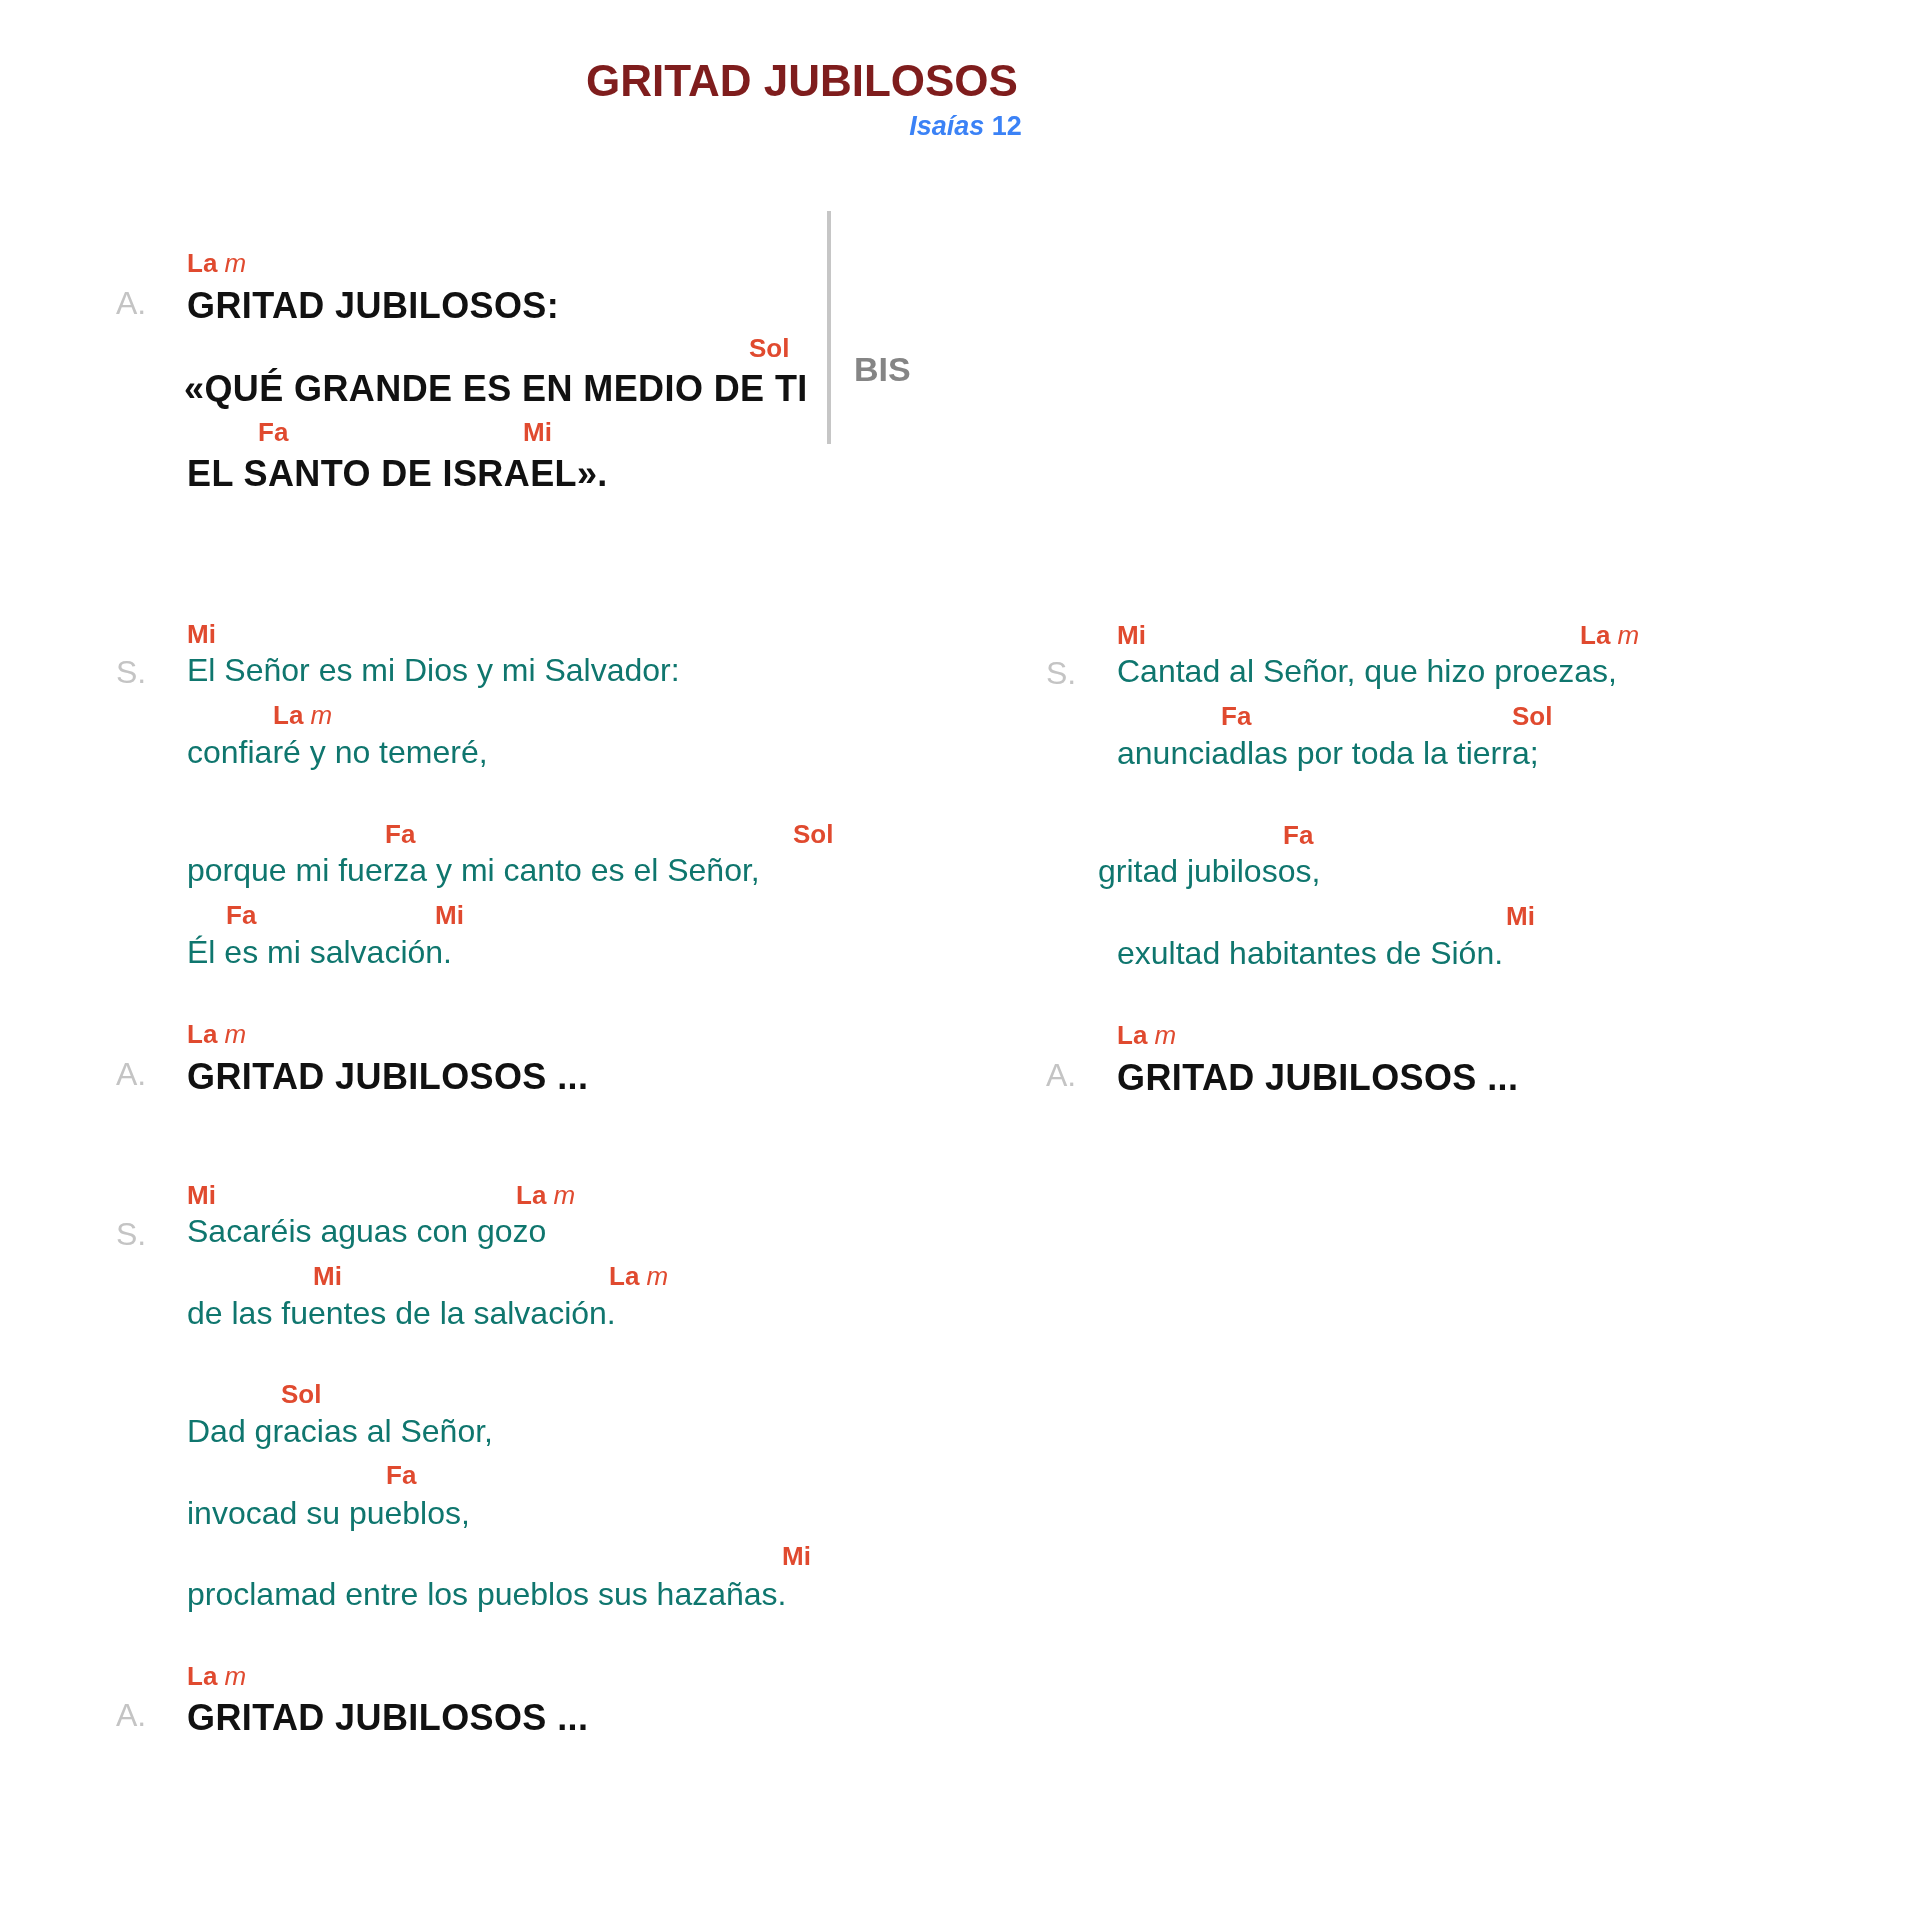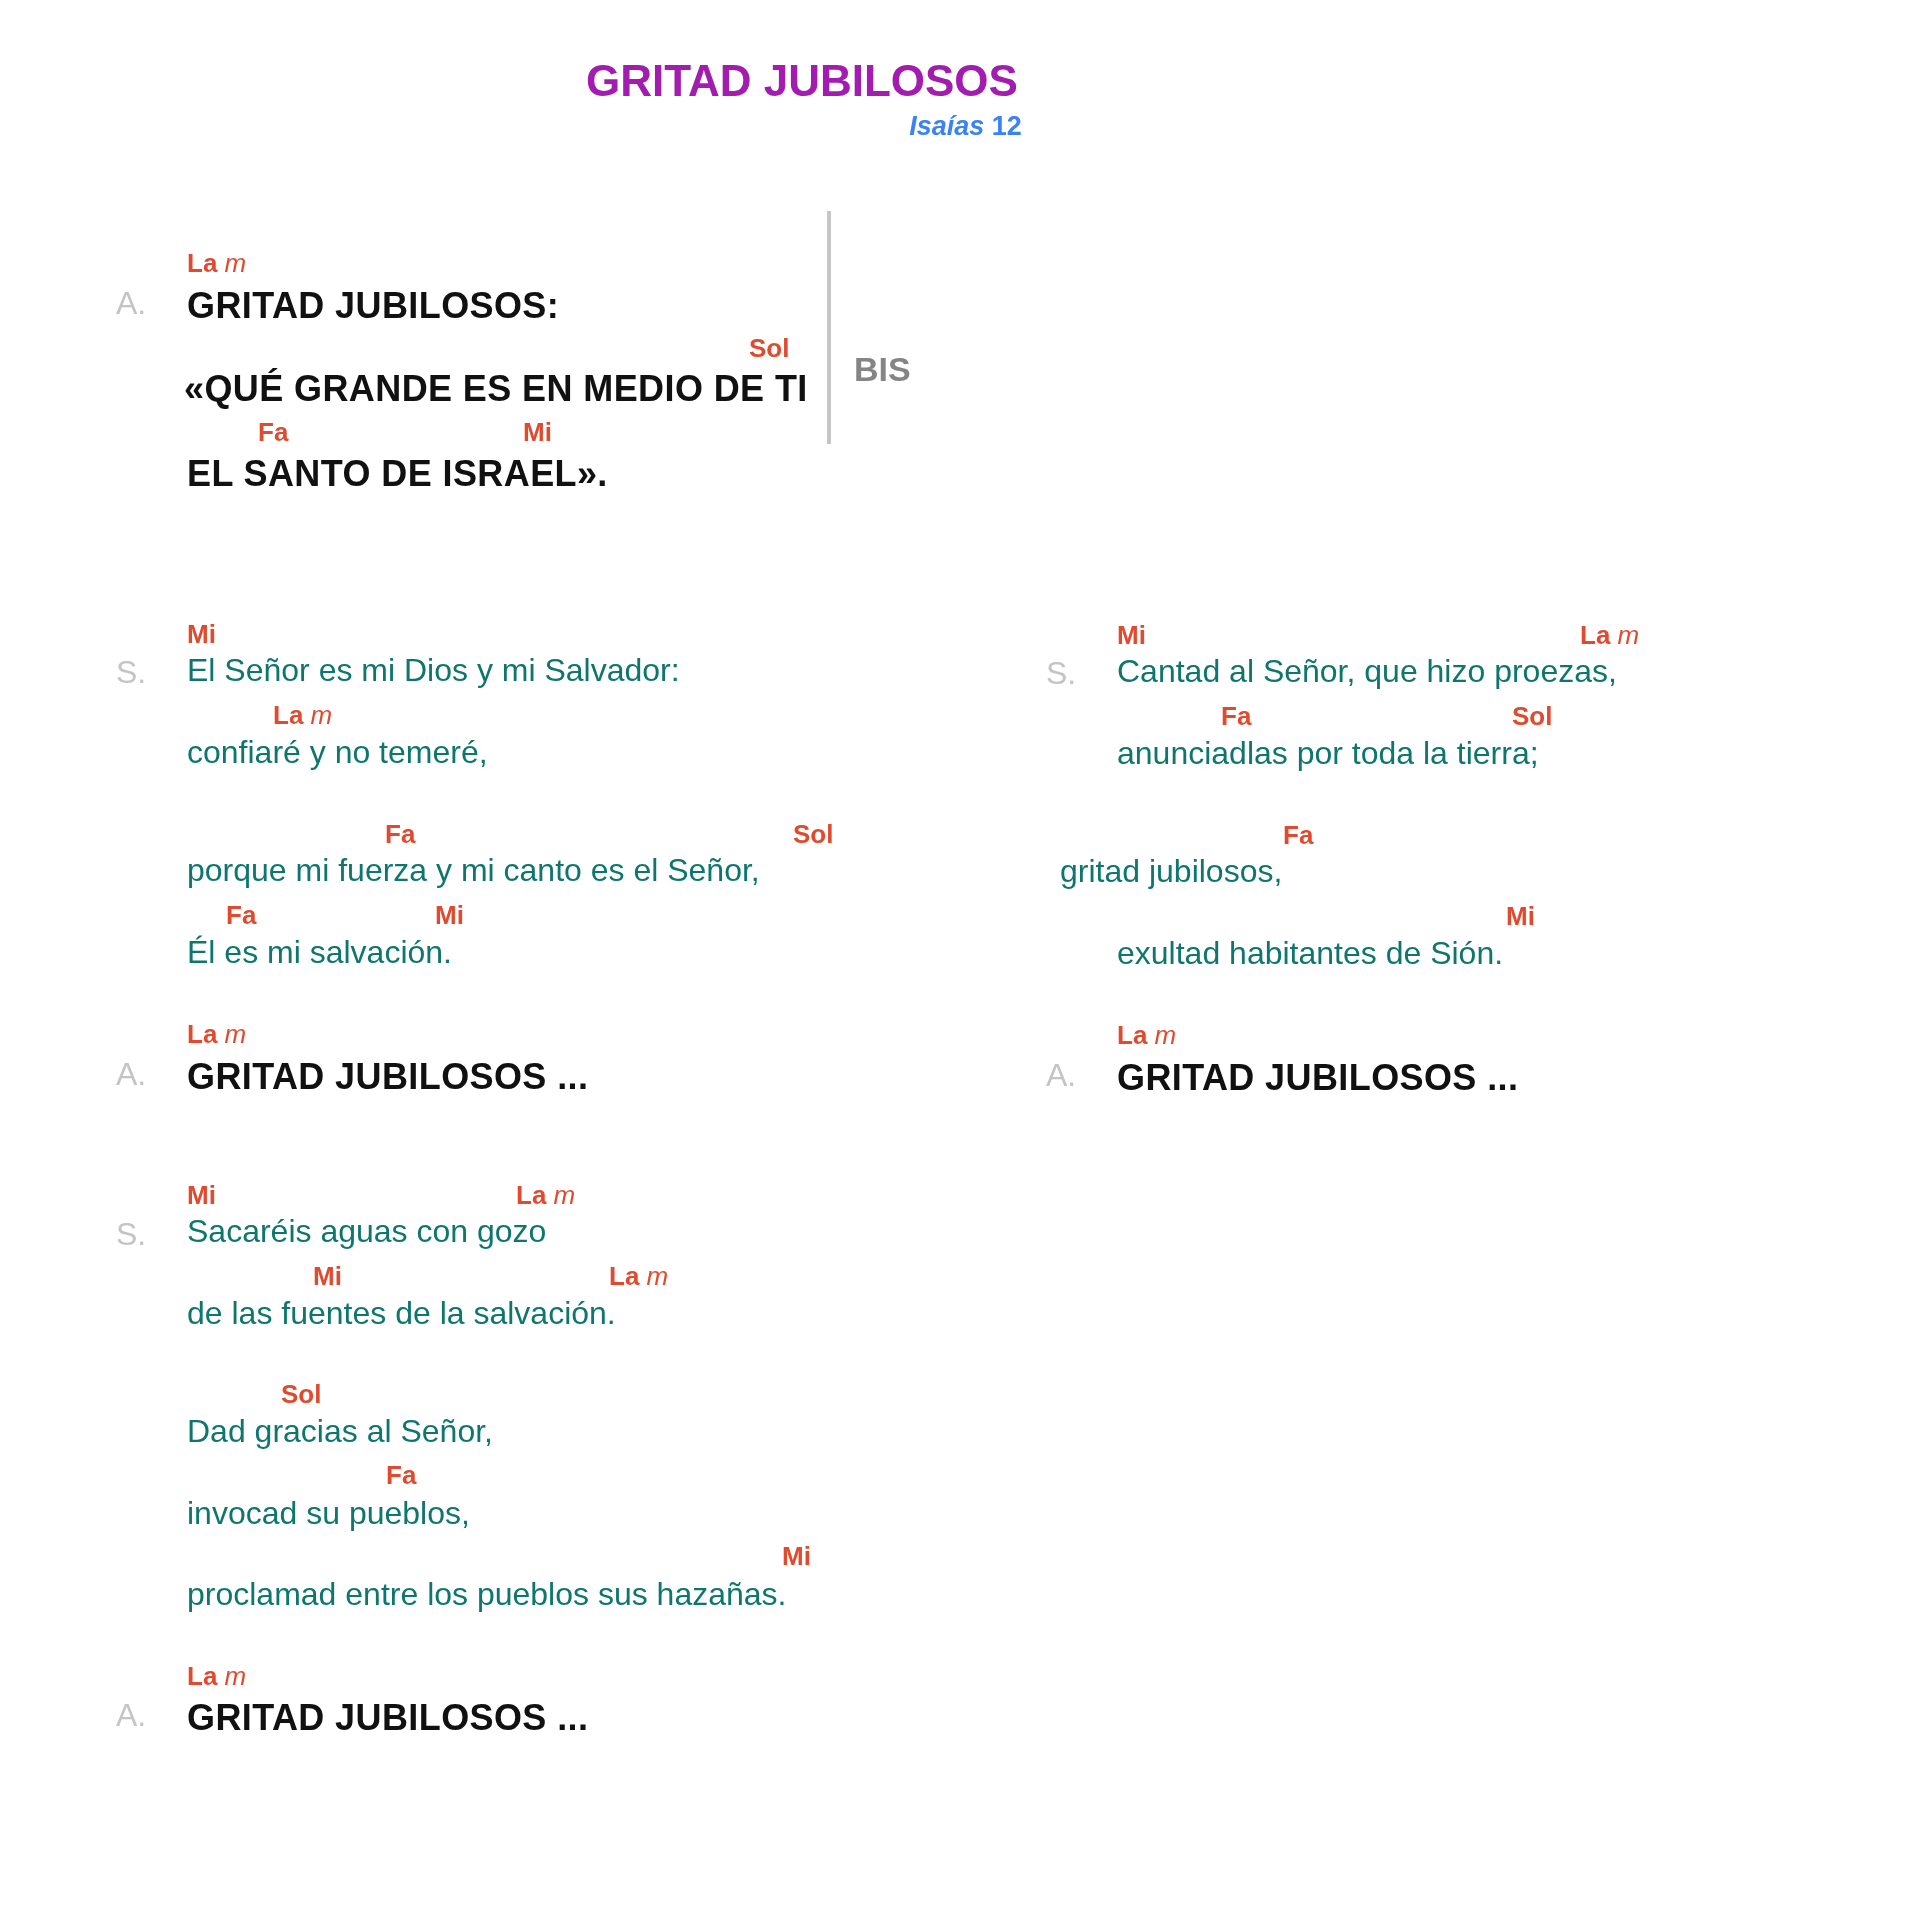--- a/index.html
+++ b/index.html
@@ -1,19 +1,19 @@
 <!DOCTYPE html>
 <html style="font-size:14px"><head>
   <meta charset="utf-8">
   <style>
     html, body { margin: 0; padding: 0; background: #ffffff; }
     body { width: 1931px; height: 1931px; position: relative; overflow: hidden;
            font-family: "Liberation Sans", sans-serif; color: #1a1a1a; }
     .title { position: absolute; top: 56px; left: 0; width: 1604px; text-align: center;
-             font-size: 44px; font-weight: bold; color: #a21caf; letter-spacing: 0px; }
+             font-size: 44px; font-weight: bold; color: #7f1d1d; letter-spacing: 0px; }
     .subtitle { position: absolute; top: 111px; left: 0; width: 1931px; text-align: center;
                 font-size: 27px; font-weight: bold; color: #3b82f6; }
     .subtitle .ref-book { font-style: italic; }
     .abs { position: absolute; white-space: nowrap; margin-top: 36px; }
     .chord { font-size: 26px; font-weight: bold; color: #e04a2f; }
     .chord .minor { font-style: italic; font-weight: normal; }
     .marker { font-size: 32px; color: #c4c4c4; font-weight: normal; }
     .lyric { font-size: 32px; color: #0f766e; }
     .refrain { font-size: 36px; font-weight: bold; color: #111111; letter-spacing: 0.4px; }
     .bis-bar { position: absolute; left: 827px; top: 211px; width: 3.5px; height: 233px; background: #c6c6c6; }
@@ -90,21 +90,21 @@
   <span class="abs chord" style="left:1117px; top:584px;">Mi</span>
   <span class="abs chord" style="left:1580px; top:584px;"><span>La</span> <span class="minor">m</span></span>
   <span class="abs marker" style="left:1046px; top:619px;">S.</span>
   <span class="abs lyric" style="left:1117px; top:617px;">Cantad al Señor, que hizo proezas,</span>
 
   <span class="abs chord" style="left:1221px; top:665px;">Fa</span>
   <span class="abs chord" style="left:1512px; top:665px;">Sol</span>
   <span class="abs lyric" style="left:1117px; top:699px;">anunciadlas por toda la tierra;</span>
 
   <span class="abs chord" style="left:1283px; top:784px;">Fa</span>
-  <span class="abs lyric" style="left:1060px; top:817px;text-align:right;">gritad jubilosos,</span>
+  <span class="abs lyric" style="left:1098px; top:817px;text-align:right;">gritad jubilosos,</span>
 
   <span class="abs chord" style="left:1506px; top:865px;">Mi</span>
   <span class="abs lyric" style="left:1117px; top:899px;">exultad habitantes de Sión.</span>
 
   <span class="abs chord" style="left:1117px; top:984px;"><span>La</span> <span class="minor">m</span></span>
   <span class="abs marker" style="left:1046px; top:1021px;">A.</span>
   <span class="abs refrain" style="left:1117px; top:1021px;">GRITAD JUBILOSOS ...</span>
 </div>
 
 

